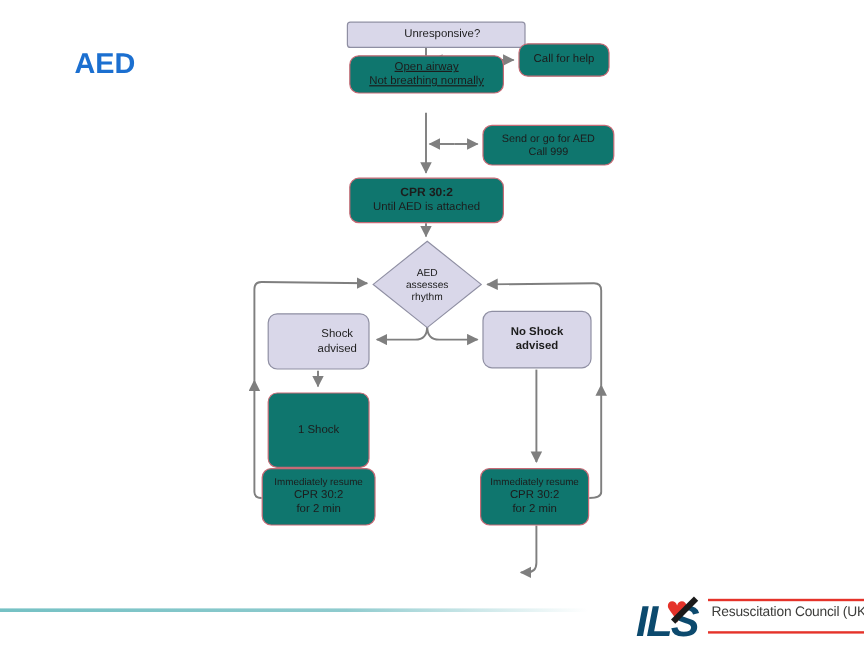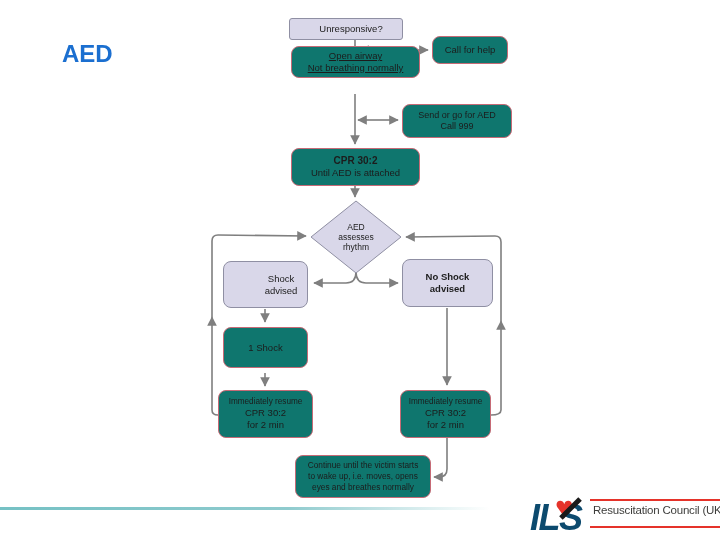--- a/index.html
+++ b/index.html
@@ -78,21 +78,21 @@
       <path d="M447,308 L447,385" marker-end="url(#arr)"></path>
       <path d="M218,415 Q212,415 212,410 L212,317" marker-end="url(#arr)"></path>
       <path d="M212,317 L212,241 Q212,235 218,235 L306,236" marker-end="url(#arr)"></path>
       <path d="M491,415 Q501,415 501,410 L501,321" marker-end="url(#arr)"></path>
       <path d="M501,321 L501,242 Q501,236 495,236 L406,237" marker-end="url(#arr)"></path>
       <path d="M447,438 L447,469 Q447,477 439,477 L434,477" marker-end="url(#arr)"></path>
     </g>
     <polygon points="356,201 401,237 356,273 311,237" fill="#D9D7E9" stroke="#8F8FA3" stroke-width="1"></polygon>
   </svg>
 
-  <div class="node state sharp" style="left:289px;top:18px;width:114px;height:22px;padding-left:12px;">
+  <div class="node state sharp" style="left:289px;top:18px;width:149px;height:22px;padding-left:12px;">
     <div>Unresponsive?</div>
   </div>
 
   <div class="node action" style="left:432px;top:36px;width:76px;height:28px;">
     <div>Call for help</div>
   </div>
 
   <div class="node action" style="left:291px;top:46px;width:129px;height:32px;text-decoration:underline;">
     <div>Open airway</div>
     <div>Not breathing normally</div>
@@ -117,41 +117,36 @@
   <div class="node state" style="left:223px;top:261px;width:85px;height:47px;padding-left:33px;">
     <div>Shock</div>
     <div>advised</div>
   </div>
 
   <div class="node state" style="left:402px;top:259px;width:91px;height:48px;font-weight:bold;">
     <div>No Shock</div>
     <div>advised</div>
   </div>
 
-  <div class="node action" style="left:223px;top:327px;width:85px;height:41px;">
+  <div class="node action" style="left:223px;top:327px;width:85px;height:63px;">
     <div>1 Shock</div>
   </div>
 
   <div class="node action" style="left:218px;top:390px;width:95px;height:48px;">
     <div class="small">Immediately resume</div>
     <div>CPR 30:2</div>
     <div>for 2 min</div>
   </div>
 
   <div class="node action" style="left:400px;top:390px;width:91px;height:48px;">
     <div class="small">Immediately resume</div>
     <div>CPR 30:2</div>
     <div>for 2 min</div>
   </div>
 
-  <div class="node action tiny" style="left:295px;top:455px;width:136px;height:43px;">
-    <div>Continue until the victim starts</div>
-    <div>to wake up, i.e. moves, opens</div>
-    <div>eyes and breathes normally</div>
-  </div>
 
   <div class="teal-bar"></div>
 
   <div class="logo">
     <div class="ils">ILS</div>
     <div class="heart">
       <span class="glyph">♥</span>
       <span class="slash"></span>
     </div>
     <div class="red-line topl"></div>

